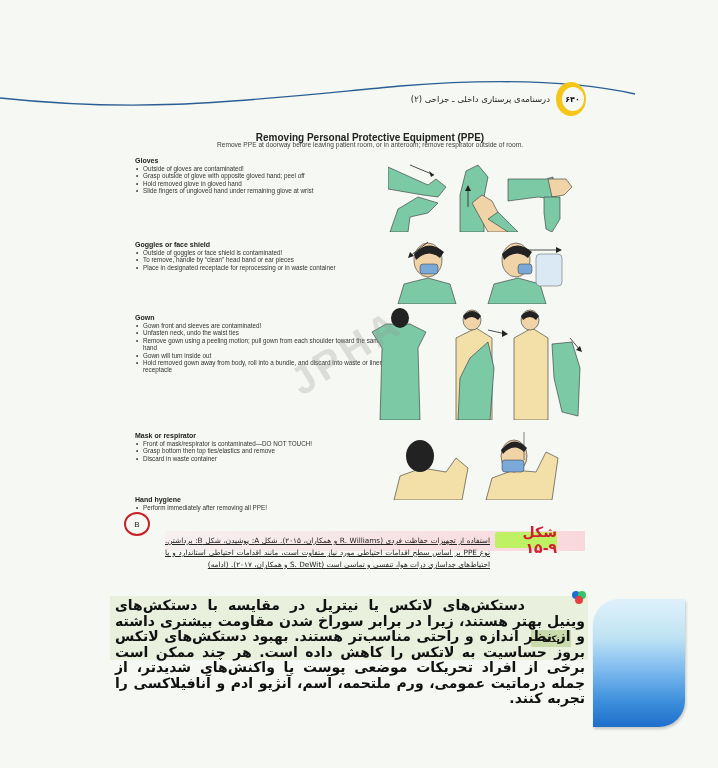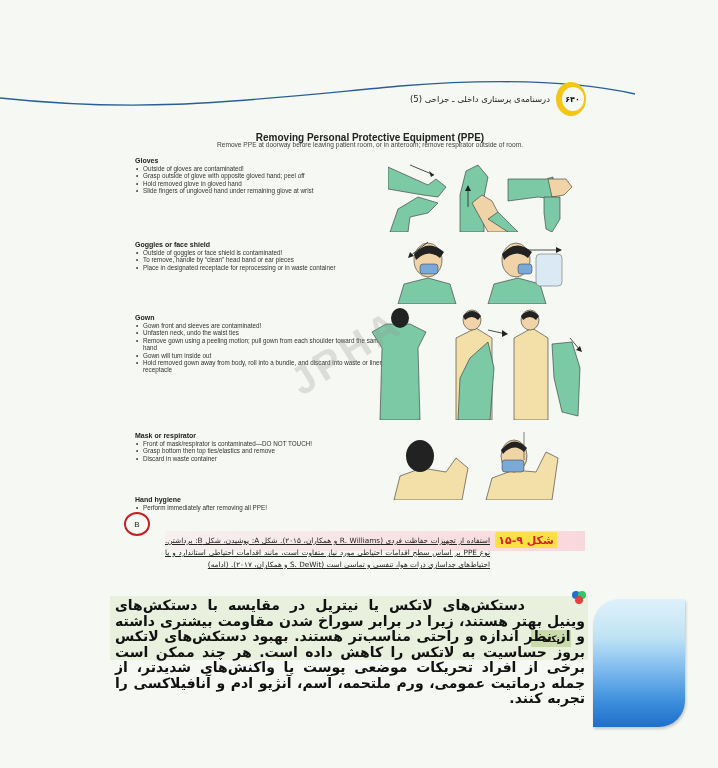--- a/index.html
+++ b/index.html
@@ -62,22 +62,22 @@
     color: rgba(150,150,150,0.28); transform: rotate(-32deg);
     font-family: "Liberation Sans", sans-serif; letter-spacing: 4px;
   }
   
   #caption-bar {
     left: 165px; top: 531px; width: 420px; height: 20px;
     background: linear-gradient(to right, #f6f0f0, #f9d8dc);
   }
   #caption-label {
     left: 495px; top: 532px; width: 62px; height: 16px;
-    background: #fde047; border-radius: 3px 0 0 3px;
-    color: #d0202e; font-weight: bold; font-size: 11px; direction: rtl;
+    background: #bef264; border-radius: 3px 0 0 3px;
+    color: #d0202e; font-weight: bold; font-size: 14px; direction: rtl;
     display: flex; align-items: center; justify-content: center;
   }
   #caption-text {
     left: 165px; top: 535px; width: 325px;
     font-size: 7.3px; line-height: 12px; color: #222;
     direction: rtl; text-align: justify; text-decoration: underline;
   }
   
   #note-box {
     left: 110px; top: 596px; width: 478px; height: 64px;
@@ -105,21 +105,21 @@
 </style>
 </head>
 <body>
 
 <svg id="header-curve" class="abs" viewBox="0 0 640 70">
   <path d="M0 18 C 150 34, 250 20, 400 6 C 500 -2, 580 2, 635 14" fill="none" stroke="#2a5f95" stroke-width="1.3"></path>
 </svg>
 <div id="page-badge" class="abs">
   <div id="page-badge-inner">۶۴۰</div>
 </div>
-<div id="running-head" class="abs">درسنامه‌ی پرستاری داخلی ـ جراحی (5)</div>
+<div id="running-head" class="abs">درسنامه‌ی پرستاری داخلی ـ جراحی (۲)</div>
 
 <div id="fig-title" class="abs">Removing Personal Protective Equipment (PPE)</div>
 <div id="fig-subtitle" class="abs">Remove PPE at doorway before leaving patient room, or in anteroom; remove respirator outside of room.</div>
 
 <div id="sec-gloves" class="abs section">
   <div class="sh">Gloves</div>
   <ul>
     <li>Outside of gloves are contaminated!</li>
     <li>Grasp outside of glove with opposite gloved hand; peel off</li>
     <li>Hold removed glove in gloved hand</li>

